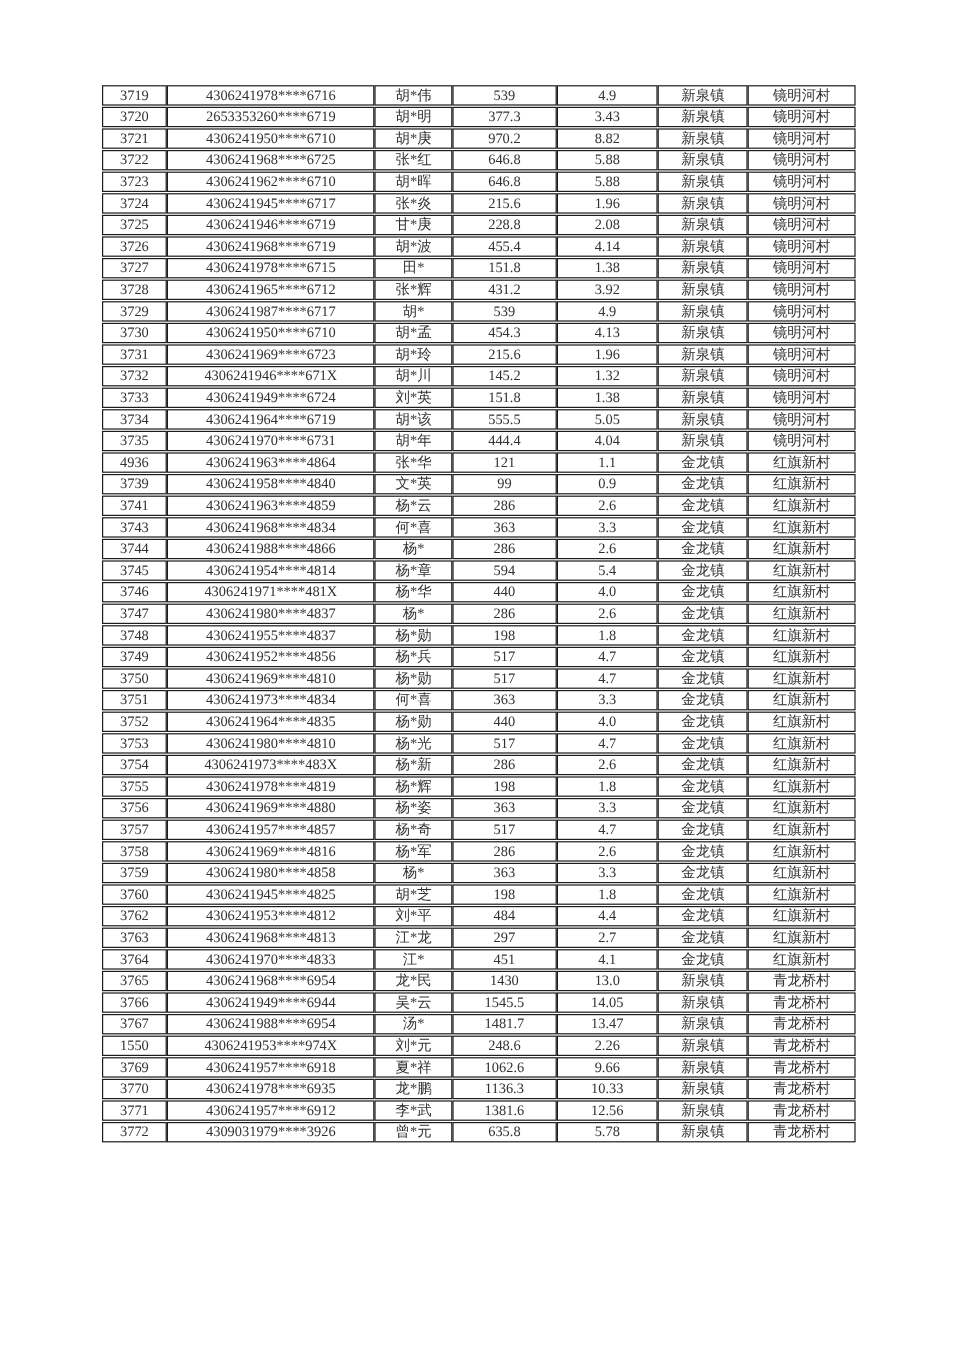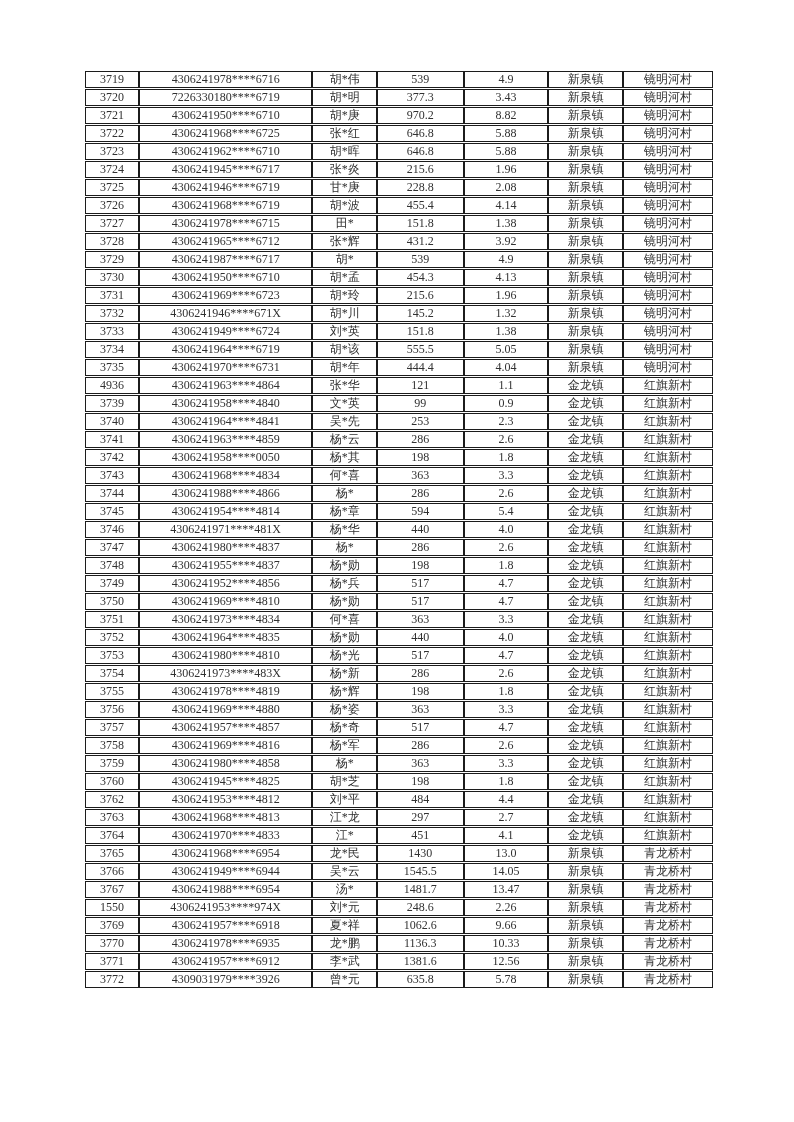--- a/index.html
+++ b/index.html
@@ -64,21 +64,21 @@
     <td>3719</td>
     <td>4306241978****6716</td>
     <td>胡*伟</td>
     <td>539</td>
     <td>4.9</td>
     <td>新泉镇</td>
     <td>镜明河村</td>
   </tr>
         <tr>
     <td>3720</td>
-    <td>7226330180****6719</td>
+    <td>2653353260****6719</td>
     <td>胡*明</td>
     <td>377.3</td>
     <td>3.43</td>
     <td>新泉镇</td>
     <td>镜明河村</td>
   </tr>
         <tr>
     <td>3721</td>
     <td>4306241950****6710</td>
     <td>胡*庚</td>
@@ -225,47 +225,29 @@
         <tr>
     <td>3739</td>
     <td>4306241958****4840</td>
     <td>文*英</td>
     <td>99</td>
     <td>0.9</td>
     <td>金龙镇</td>
     <td>红旗新村</td>
   </tr>
         <tr>
-    <td>3740</td>
-    <td>4306241964****4841</td>
-    <td>吴*先</td>
-    <td>253</td>
-    <td>2.3</td>
-    <td>金龙镇</td>
-    <td>红旗新村</td>
-  </tr>
-        <tr>
     <td>3741</td>
     <td>4306241963****4859</td>
     <td>杨*云</td>
     <td>286</td>
     <td>2.6</td>
     <td>金龙镇</td>
     <td>红旗新村</td>
   </tr>
         <tr>
-    <td>3742</td>
-    <td>4306241958****0050</td>
-    <td>杨*其</td>
-    <td>198</td>
-    <td>1.8</td>
-    <td>金龙镇</td>
-    <td>红旗新村</td>
-  </tr>
-        <tr>
     <td>3743</td>
     <td>4306241968****4834</td>
     <td>何*喜</td>
     <td>363</td>
     <td>3.3</td>
     <td>金龙镇</td>
     <td>红旗新村</td>
   </tr>
         <tr>
     <td>3744</td>

